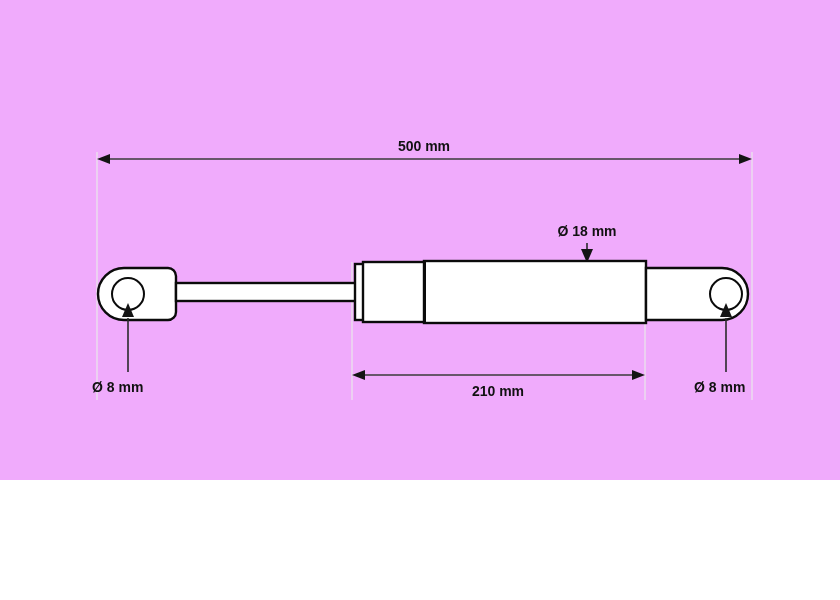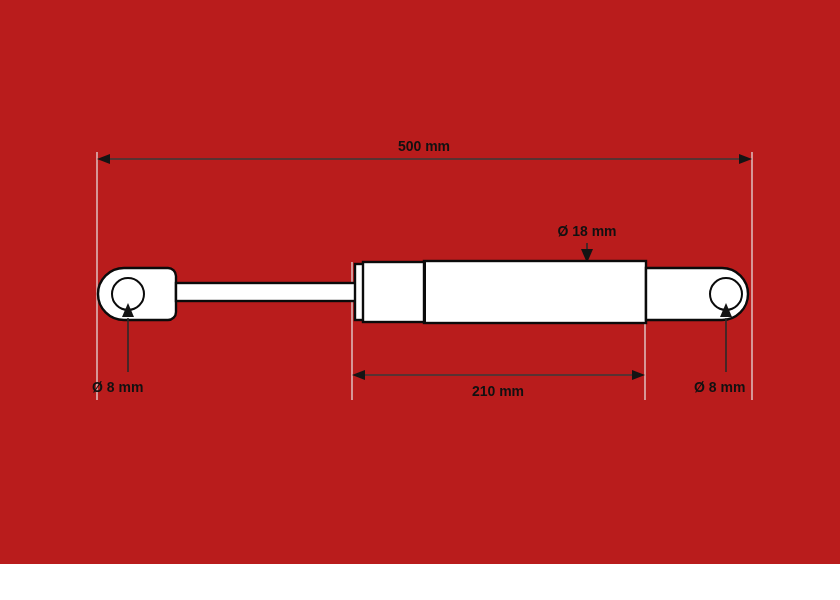--- a/index.html
+++ b/index.html
@@ -3,22 +3,22 @@
 <meta charset="utf-8">
 <style>
   html, body {
     margin: 0;
     padding: 0;
     background: #ffffff;
   }
   #canvas {
     position: relative;
     width: 840px;
-    height: 564px;
-    background: #b91c1c;
+    height: 480px;
+    background: #f0abfc;
     font-family: "Liberation Sans", sans-serif;
     overflow: hidden;
   }
   #drawing-svg {
     position: absolute;
     left: 0;
     top: 0;
     width: 840px;
     height: 600px;
   }

